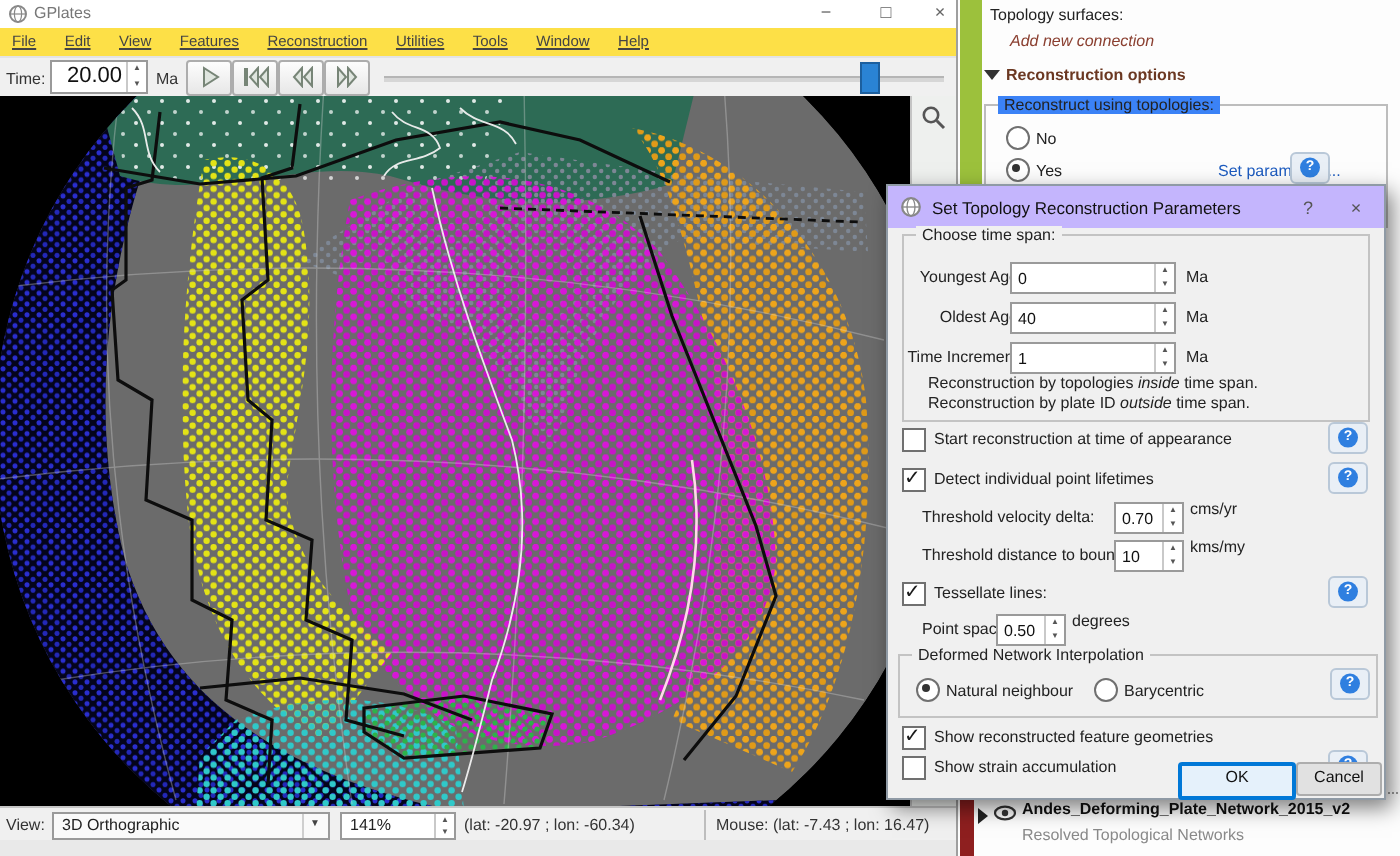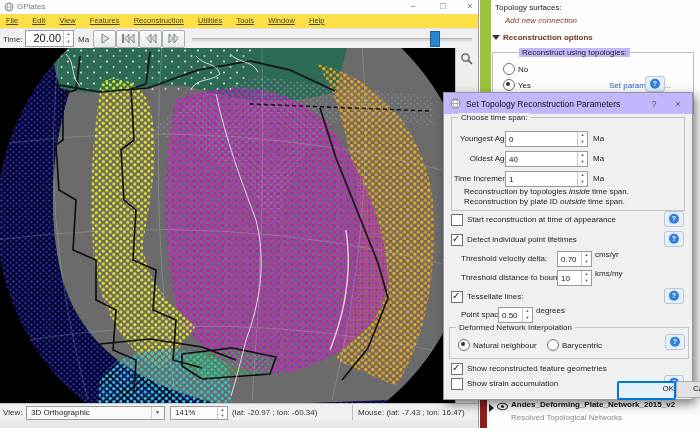--- a/index.html
+++ b/index.html
@@ -53,21 +53,21 @@
 
   
   #layers-panel{left:478px;top:0;width:222px;height:428px;background:#fdfdfd;border-left:1px solid #9f9f9f;}
   .green-strip{left:1px;top:0;width:11px;height:96px;background:#9cc13c;}
   .lp-label{left:16px;top:3px;color:#222;}
   .lp-link{left:26px;top:16px;font-style:italic;color:#8b4031;}
   .lp-header{left:24px;top:33px;font-weight:bold;color:#6b3822;}
   .lp-caret{left:13px;top:35px;width:0;height:0;border-left:4px solid transparent;
             border-right:4px solid transparent;border-top:5px solid #333;}
   .lp-group{left:13px;top:52px;width:200px;height:60px;border:1px solid #bdbdbd;}
-  .lp-group-label{position:absolute;left:6px;top:-5px;background:#c4b5fd;padding:0 3px;color:#222;margin-left:20px;}
+  .lp-group-label{position:absolute;left:6px;top:-5px;background:#3b82f6;padding:0 3px;color:#222;}
   .radio{width:10px;height:10px;border:1px solid #707070;border-radius:50%;background:#fff;position:absolute;}
   .radio.sel::after{content:"";position:absolute;left:2px;top:2px;width:4px;height:4px;
                     border-radius:50%;background:#333;}
   .lp-radio-lbl{position:absolute;color:#222;}
   .link-blue{color:#1d5bbf;padding-left:36px;}
   .help-btn{position:absolute;width:18px;height:14px;background:#e9eff6;border:1px solid #b9c8d8;
             border-radius:3px;}
   .help-btn::after{content:"?";position:absolute;left:50%;top:50%;transform:translate(-50%,-52%);
                    width:10px;height:10px;border-radius:50%;background:#2f7fe0;color:#fff;
                    font-size:7px;font-weight:bold;text-align:center;line-height:10px;}
@@ -90,21 +90,21 @@
   .frow{position:absolute;height:16px;}
   .frow .rlabel{position:absolute;right:0;top:4px;color:#222;white-space:nowrap;}
   .spin{position:absolute;background:#fff;border:1px solid #9a9a9a;height:14px;}
   .spin .v{position:absolute;left:3px;top:3px;color:#111;}
   .unit{position:absolute;top:4px;color:#222;white-space:nowrap;}
   .note{position:absolute;left:12px;color:#222;white-space:nowrap;}
   .checkbox{position:absolute;width:10px;height:10px;background:#fff;border:1px solid #707070;}
   .checkbox.on::after{content:"\2713";position:absolute;left:0px;top:-2px;font-size:10px;color:#1a1a1a;}
   .cb-label{position:absolute;color:#222;white-space:nowrap;}
   .btn{position:absolute;height:15px;background:#e1e1e1;border:1px solid #adadad;border-radius:2px;
-       text-align:right;line-height:14px;color:#111;margin-left:28px;}
+       text-align:center;line-height:14px;color:#111;}
   .btn.focused{background:#e5f1fb;border:2px solid #0078d7;line-height:12px;}
 </style>
 </head>
 <body>
 
 <div id="main-window" class="abs">
 
   <div class="titlebar abs">
     <svg class="abs" style="left:4px;top:2px;" width="10" height="10" viewBox="0 0 10 10">
       <circle cx="5" cy="5" r="4" fill="#fff" stroke="#888"></circle>

